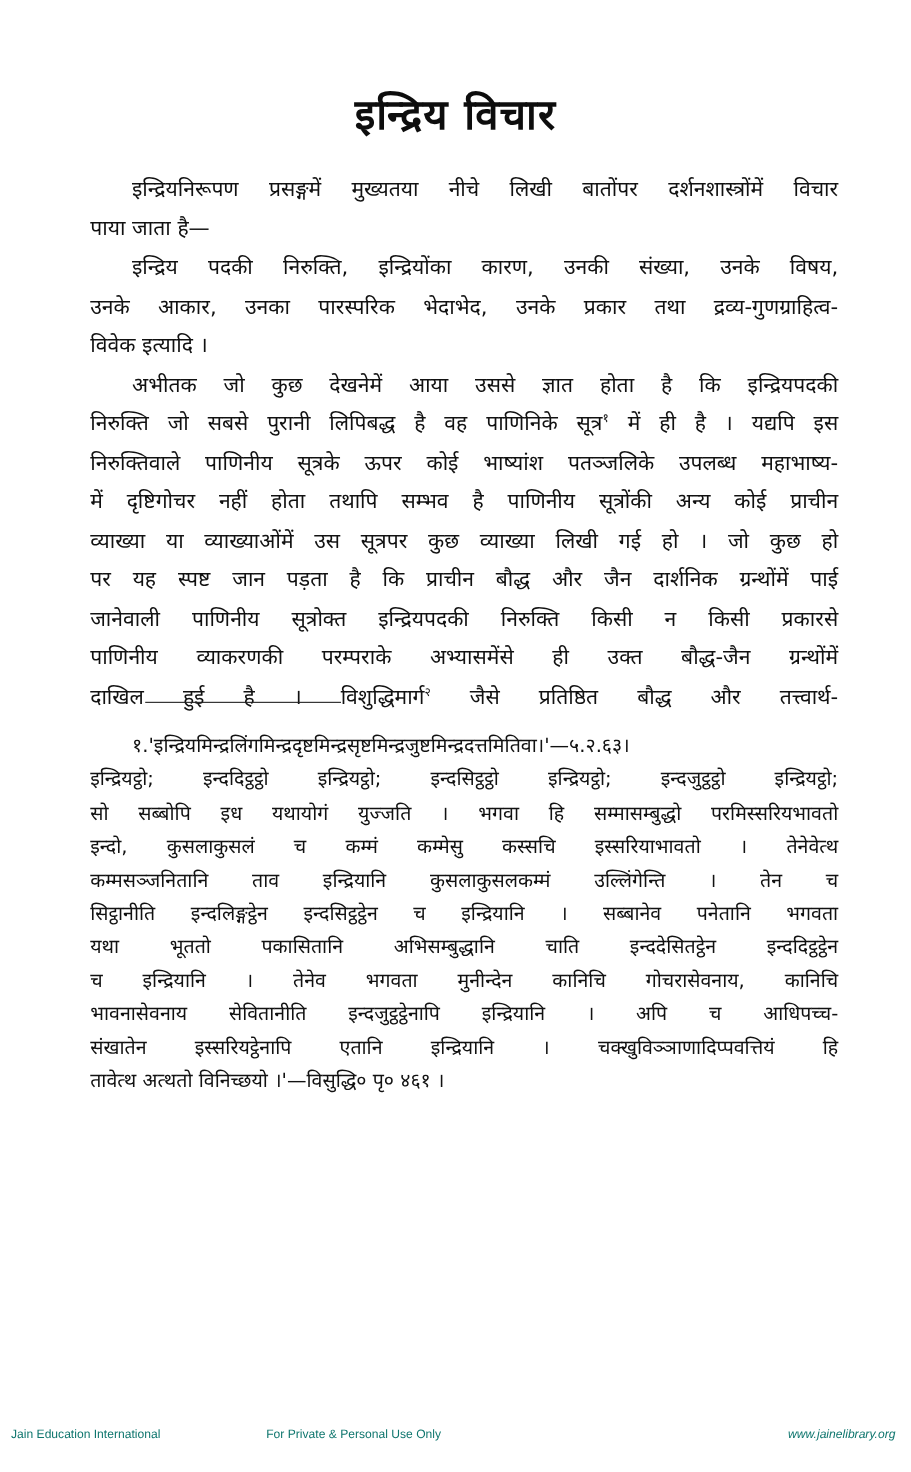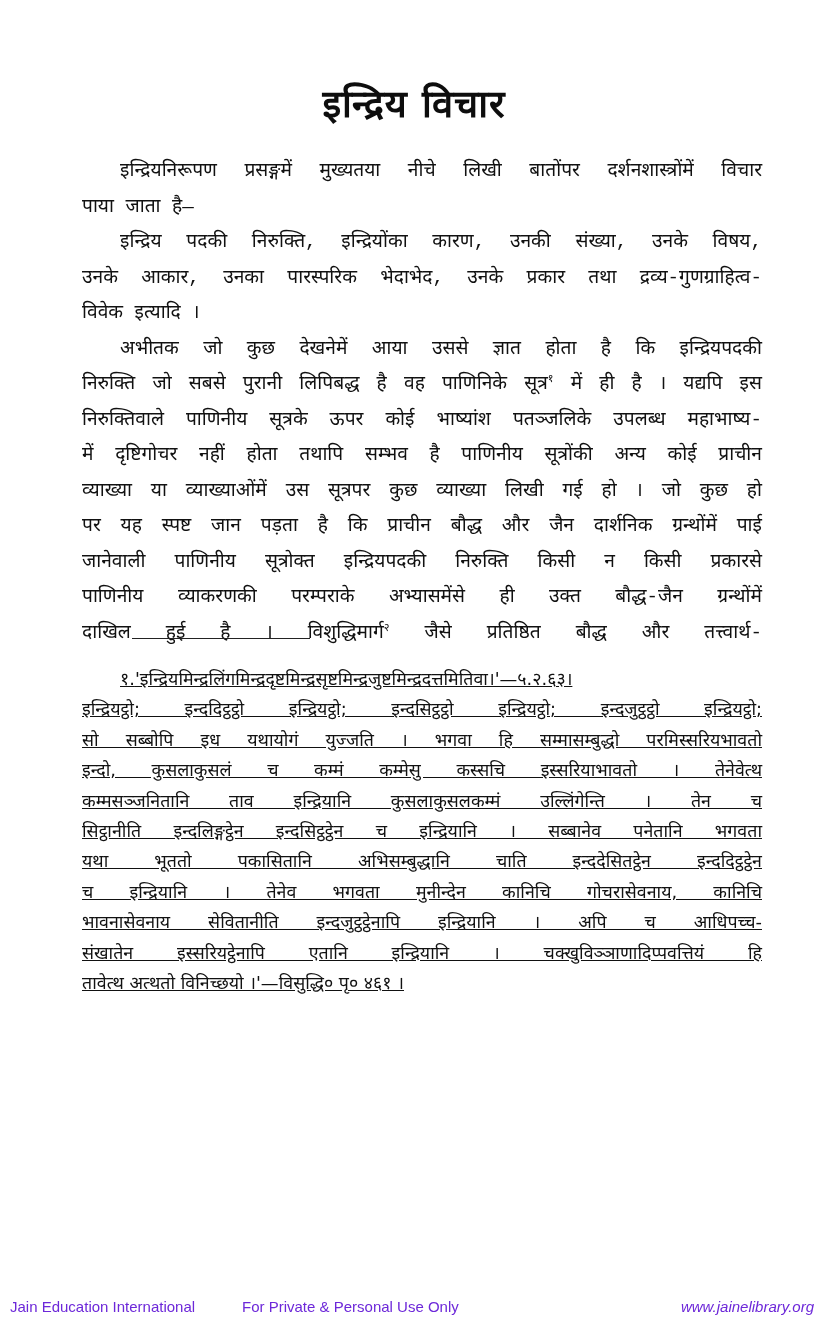--- a/index.html
+++ b/index.html
@@ -1,34 +1,34 @@
 <!DOCTYPE html>
 <html><head>
 <meta charset="utf-8">
 <style>
   html, body { margin: 0; padding: 0; background: #ffffff; }
   body { width: 828px; height: 1338px; position: relative; overflow: hidden;
          font-family: "DejaVu Sans", sans-serif; color: #111; }
   .page { position: absolute; left: 0; top: 0; width: 828px; height: 1338px; }
   .title { position: absolute; left: 0; width: 828px; top: 76px; text-align: center;
            font-size: 38px; font-weight: bold; letter-spacing: 1px; color: #0d0d0d; }
-  .body-text { position: absolute; left: 82px; width: 680px; top: 154px; font-family: Liberation Mono, monospace; }
+  .body-text { position: absolute; left: 82px; width: 680px; top: 154px; }
   .line { font-size: 19.2px; line-height: 35.5px; height: 35.5px; white-space: nowrap;
           text-align: justify; text-align-last: justify; overflow: visible; }
   .line.indent { padding-left: 38px; }
   .line.last { text-align-last: left; }
   .sup { font-size: 11px; vertical-align: super; line-height: 0; }
   .rule { position: absolute; left: 132px; top: 638px; width: 178px; height: 1.4px; background: #222; }
-  .notes { position: absolute; left: 82px; width: 680px; top: 664px; text-decoration: underline; }
+  .notes { position: absolute; left: 82px; width: 680px; top: 664px; }
   .note-line { font-size: 17.8px; line-height: 30.4px; height: 30.4px; white-space: nowrap;
                text-align: justify; text-align-last: justify; }
   .note-line.indent { padding-left: 38px; }
   .note-line.last { text-align-last: left; }
   .footer { position: absolute; top: 1298px; left: 0; width: 828px; height: 20px;
-            font-family: "Liberation Sans", sans-serif; font-size: 15px; color: #6d28d9; }
+            font-family: "Liberation Sans", sans-serif; font-size: 11px; color: #0f766e; }
   .footer span { position: absolute; top: 0; }
   .f-left { left: 10px; }
   .f-center { left: 205px; margin-left: 37px; }
   .f-right { right: 14px; font-style: italic; }
 </style>
 </head>
 <body>
 
 <div class="page">
 

